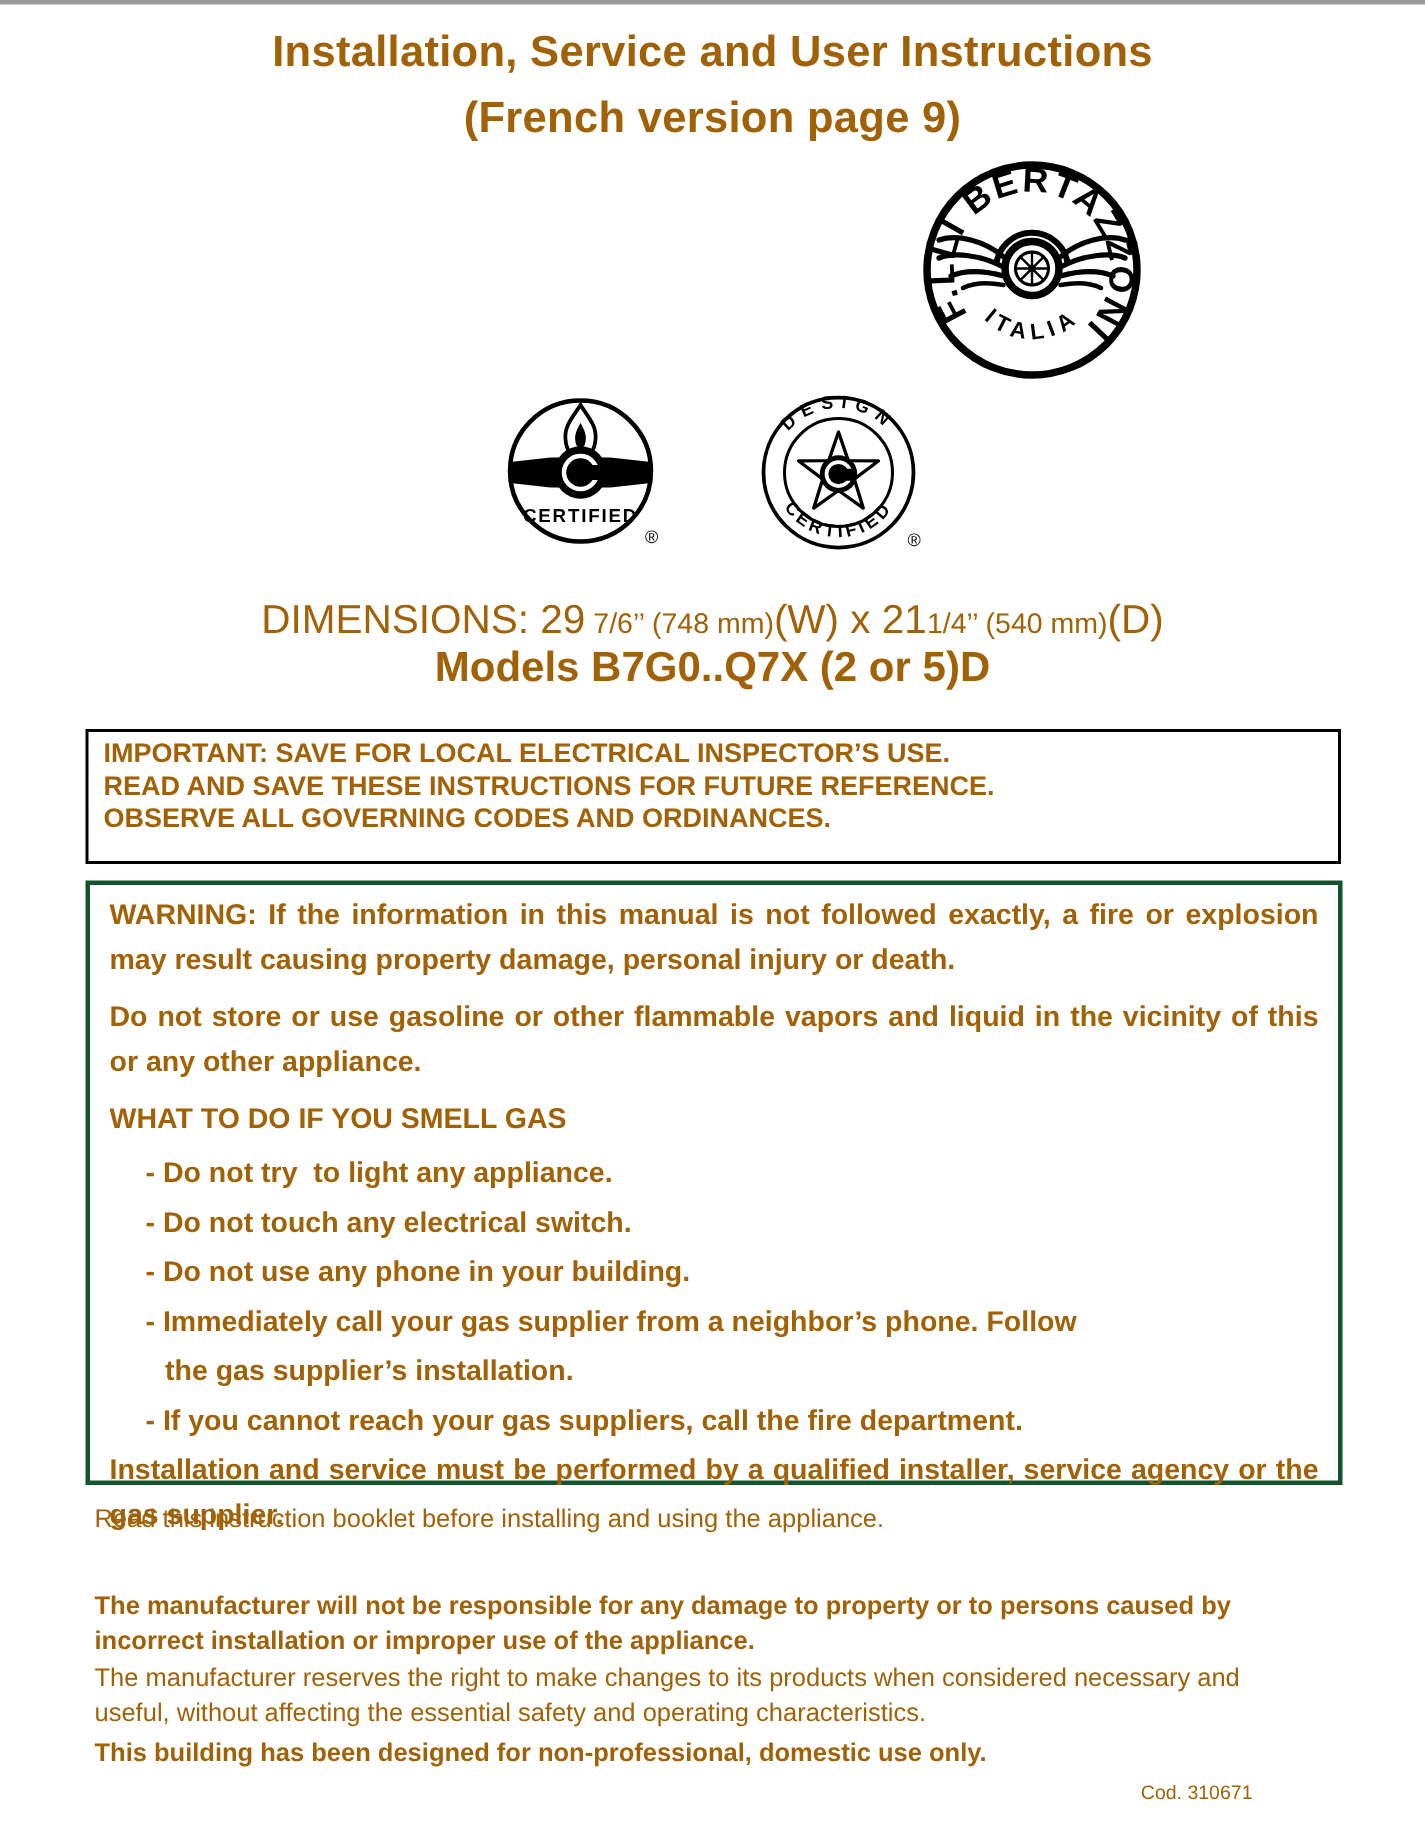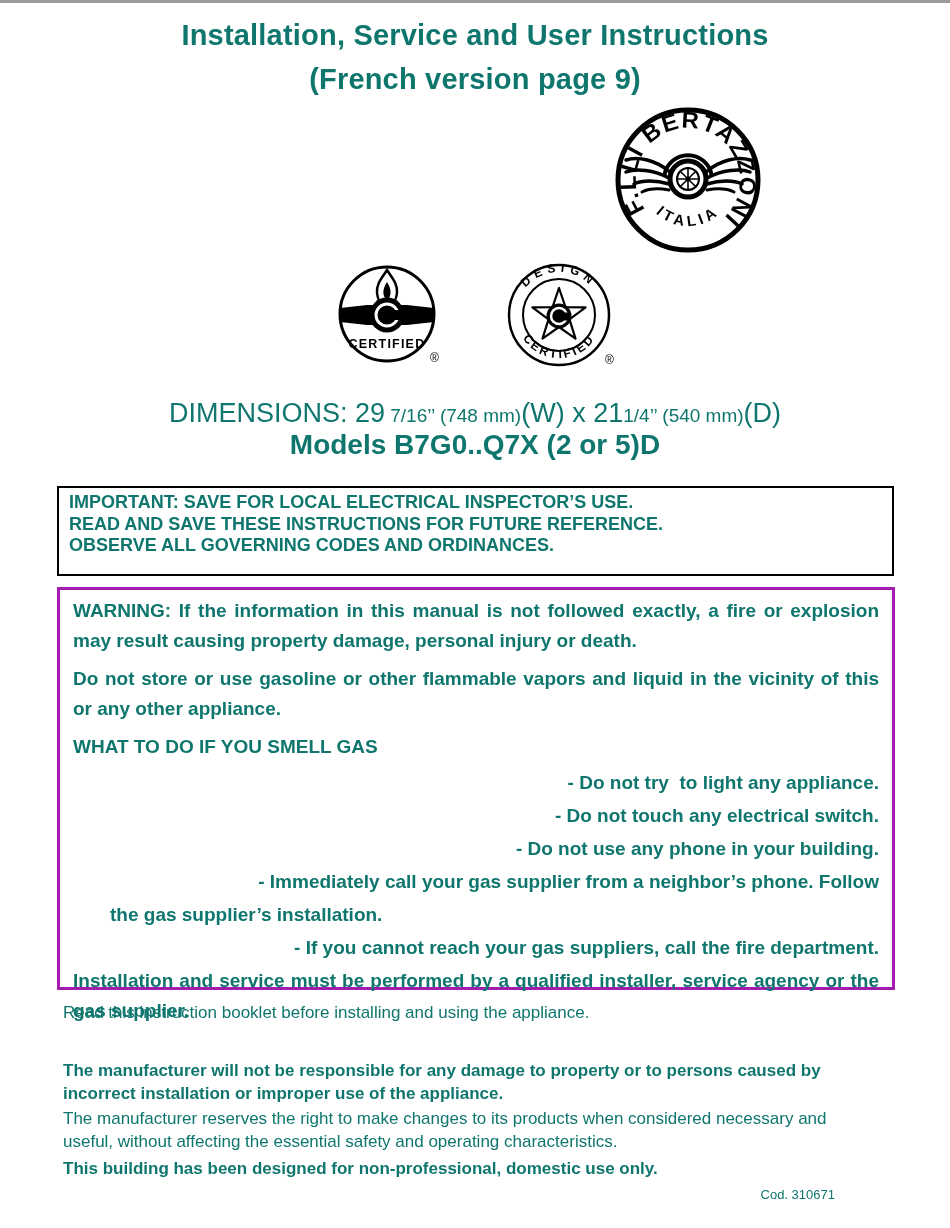--- a/index.html
+++ b/index.html
@@ -1,43 +1,43 @@
 <!DOCTYPE html>
 <html><head>
 <meta charset="utf-8">
 <style>
   html,body{margin:0;padding:0;background:#ffffff;}
   .page{
     position:relative;width:950px;height:1228px;background:#ffffff;
-    font-family:"Liberation Sans", sans-serif;color:#0f766e;overflow:hidden;
+    font-family:"Liberation Sans", sans-serif;color:#a16207;overflow:hidden;
   }
   .scan-edge{position:absolute;top:0;left:0;right:0;height:3px;background:#9b9b9b;}
   .title{position:absolute;left:0;right:0;text-align:center;font-weight:bold;font-size:29px;letter-spacing:.2px;}
   .title1{top:19px;}
   .title2{top:63px;}
   .subtitle{position:absolute;left:140px;top:131px;font-size:26px;white-space:pre;}
   .brand-logo{position:absolute;left:608px;top:106px;}
   .badge1{position:absolute;left:337px;top:264px;}
   .badge2{position:absolute;left:506px;top:262px;}
   .dims{position:absolute;left:0;right:0;top:398px;text-align:center;font-size:27px;white-space:pre;}
   .dims .sm{font-size:19px;}
   .models{position:absolute;left:0;right:0;top:429px;text-align:center;font-size:28px;font-weight:bold;}
   .important-box{
     position:absolute;left:57px;top:486px;width:837px;box-sizing:border-box;
     border:2px solid #000;padding:4px 10px 17px;
     font-weight:bold;font-size:18px;line-height:21.5px;
   }
   .warning-box{
     position:absolute;left:57px;top:587px;width:838px;height:403px;box-sizing:border-box;
-    border:3px solid #a21caf;padding:6px 13px 6px;
+    border:3px solid #14532d;padding:6px 13px 6px;
     font-weight:bold;font-size:19px;line-height:30px;
   }
   .warning-box p{margin:0 0 8px 0;text-align:justify;}
   .warning-box .heading{text-align:left;margin:0 0 6px 0;}
-  .warning-box .step{margin:0 0 3px 24px;line-height:30px;white-space:pre;text-align:right;}
+  .warning-box .step{margin:0 0 3px 24px;line-height:30px;white-space:pre;}
   .warning-box .step-cont{margin:0 0 3px 37px;line-height:30px;white-space:pre;}
   .warning-box .last{margin-bottom:0;}
   .foot{position:absolute;left:63px;right:72px;font-size:17px;line-height:23px;}
   .foot.bold{font-weight:bold;}
   .read-booklet{top:1001px;}
   .responsibility{top:1059px;}
   .changes{top:1107px;}
   .domestic{top:1157px;}
   .code{position:absolute;right:115px;top:1187px;font-size:13px;}
   svg text{fill:#000;}
@@ -120,21 +120,21 @@
         <path d="M 0,-28 L -6.5,-8.9 L -26.6,-8.7 L -10.5,3.4 L -16.5,22.7 L 0,11 L 16.5,22.7 L 10.5,3.4 L 26.6,-8.7 L 6.5,-8.9 Z" fill="#fff" stroke="#000" stroke-width="2.2" stroke-linejoin="round"></path>
       </g>
       <circle cx="53" cy="54" r="12.5" fill="#000"></circle>
       <circle cx="53" cy="54" r="8" fill="none" stroke="#fff" stroke-width="2.5"></circle>
       <rect x="58" y="50.5" width="5.5" height="8" fill="#000"></rect>
       <text x="53" y="57.5" font-size="8.5" font-weight="bold" text-anchor="middle" fill="#fff">SA</text>
       <text x="99" y="102" font-size="12">®</text>
     </svg>
   </div>
 
-  <div class="dims"><span>DIMENSIONS: 29</span><span class="sm"> 7/16’’ </span><span class="sm">(748 mm)</span><span>(W) x 21</span><span class="sm">1/4’’ </span><span class="sm">(540 mm)</span><span>(D)</span></div>
+  <div class="dims"><span>DIMENSIONS: 29</span><span class="sm"> 7/6’’ </span><span class="sm">(748 mm)</span><span>(W) x 21</span><span class="sm">1/4’’ </span><span class="sm">(540 mm)</span><span>(D)</span></div>
 
   <div class="models">Models B7G0..Q7X (2 or 5)D</div>
 
   <div class="important-box">
     <div>IMPORTANT: SAVE FOR LOCAL ELECTRICAL INSPECTOR’S USE.</div>
     <div>READ AND SAVE THESE INSTRUCTIONS FOR FUTURE REFERENCE.</div>
     <div>OBSERVE ALL GOVERNING CODES AND ORDINANCES.</div>
   </div>
 
   <div class="warning-box">

